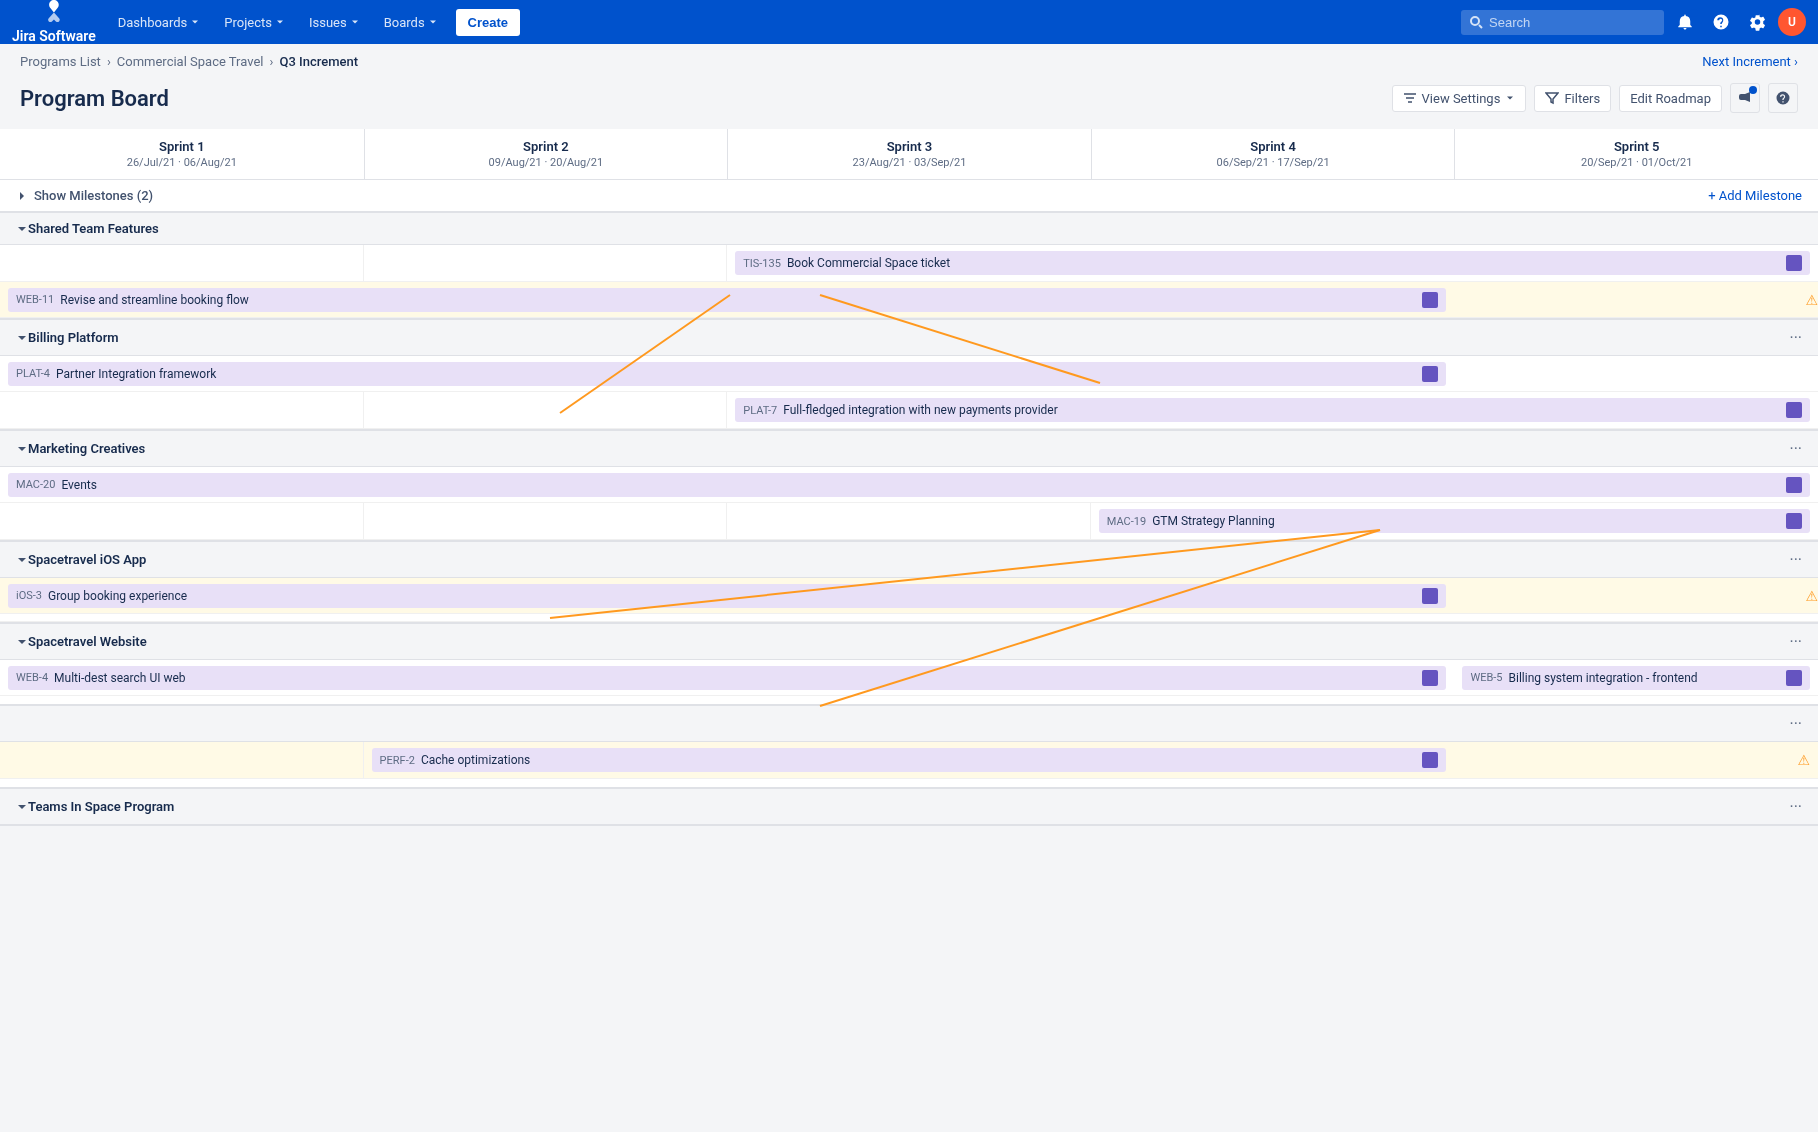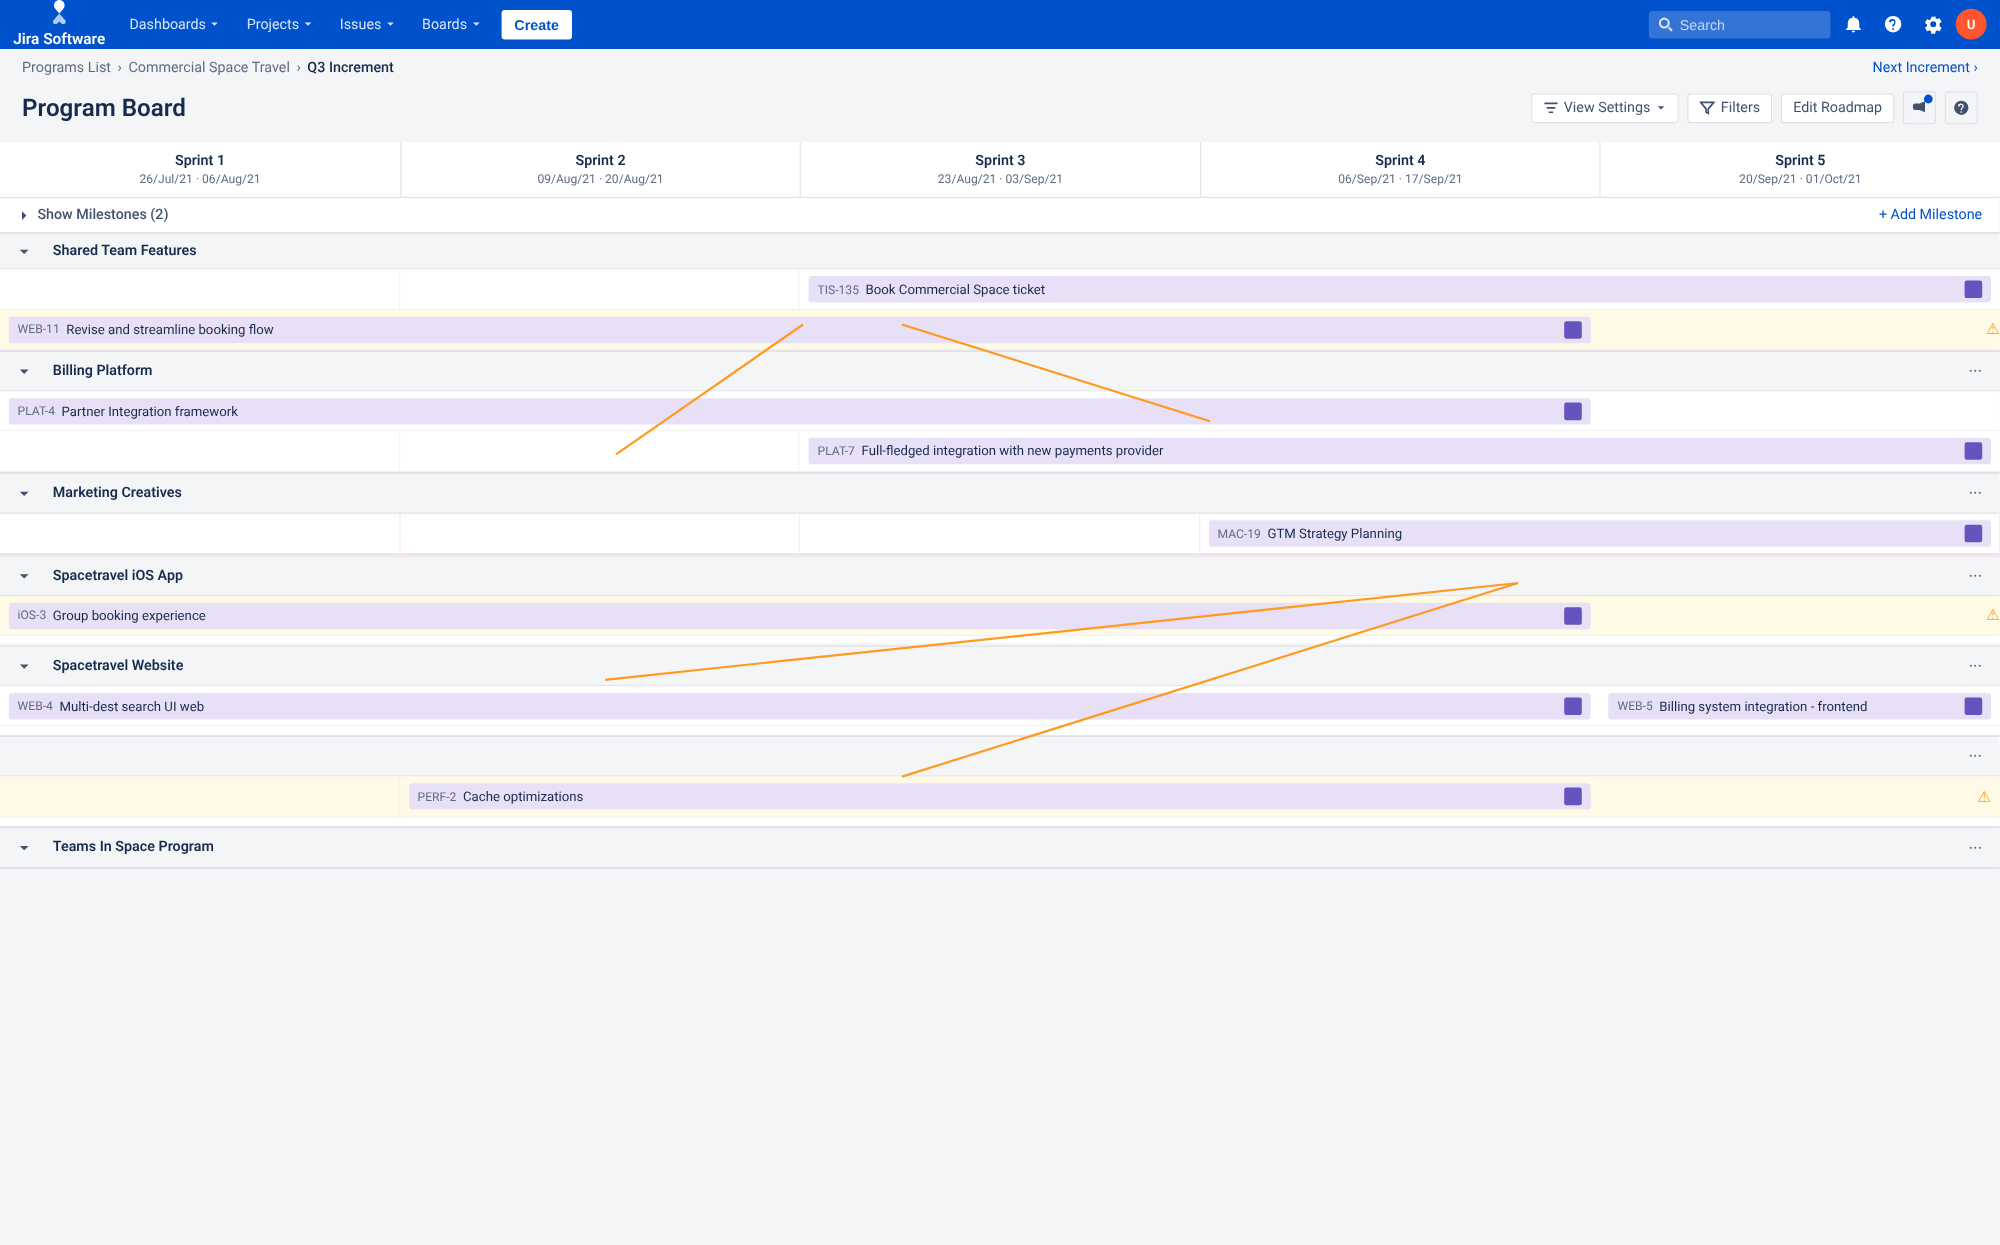--- a/index.html
+++ b/index.html
@@ -24,21 +24,21 @@
       color: rgba(255,255,255,0.85); font-size: 13px; padding: 6px 10px; border-radius: 3px; cursor: pointer; display: flex; align-items: center; gap: 3px;
     }
     .create-btn {
       background: white; color: #0052cc; font-weight: 600; font-size: 13px; padding: 6px 12px; border-radius: 3px; cursor: pointer; margin-left: 4px; border: none;
     }
     .nav-right {
       margin-left: auto; display: flex; align-items: center; gap: 6px;
     }
     .search-wrap { position: relative; display: flex; align-items: center; }
     .search-wrap svg { position: absolute; left: 8px; color: rgba(255,255,255,0.7); pointer-events: none; }
-    .search-wrap input { background: rgba(255,255,255,0.2); border: none; border-radius: 3px; padding: 5px 10px 5px 28px; color: #fdba74; font-size: 13px; width: 165px; outline: none; }
+    .search-wrap input { background: rgba(255,255,255,0.2); border: none; border-radius: 3px; padding: 5px 10px 5px 28px; color: #fdba74; font-size: 13px; width: 203px; outline: none; }
     .search-wrap input::placeholder { color: rgba(255,255,255,0.7); }
     .nav-icon-btn { color: white; background: none; border: none; cursor: pointer; padding: 6px; border-radius: 3px; display: flex; align-items: center; justify-content: center; }
     .avatar { width: 28px; height: 28px; border-radius: 50%; background: #ff5630; display: flex; align-items: center; justify-content: center; color: white; font-weight: 600; font-size: 12px; cursor: pointer; }
 
     
     #breadcrumb {
       padding: 10px 20px; display: flex; align-items: center; gap: 6px; font-size: 13px; color: #5e6c84;
     }
     #breadcrumb a { color: #5e6c84; text-decoration: none; cursor: pointer; }
     #breadcrumb .sep { color: #5e6c84; }
@@ -84,21 +84,21 @@
     }
     .milestone-toggle { display: flex; align-items: center; gap: 6px; color: #42526e; font-size: 13px; font-weight: 500; }
     .milestone-toggle svg { color: #42526e; }
     .add-milestone { margin-left: auto; color: #0052cc; font-size: 13px; cursor: pointer; display: flex; align-items: center; gap: 4px; }
 
     
     .team-section { background: white; margin-bottom: 0; border-bottom: 1px solid #dfe1e6; }
     .team-header {
       background: #f4f5f7; padding: 8px 16px; display: flex; align-items: center; gap: 8px; cursor: pointer; border-bottom: 1px solid #dfe1e6; border-top: 1px solid #dfe1e6;
     }
-    .team-header-left { display: flex; align-items: center; gap: 20px; flex: 1; }
+    .team-header-left { display: flex; align-items: center; gap: 0; flex: 1; }
     .team-name { font-weight: 600; font-size: 13px; color: #172b4d; }
     .team-menu { color: #5e6c84; cursor: pointer; margin-left: auto; font-size: 16px; }
 
     
     .feature-row {
       display: grid;
       grid-template-columns: repeat(5, 1fr);
       min-height: 36px;
       border-bottom: 1px solid #f0f0f0;
       position: relative;
@@ -349,20 +349,33 @@
       <div class="team-header">
         <div class="team-header-left">
           <svg width="12" height="12" viewBox="0 0 12 12" fill="#42526e">
               <path d="M2 4l4 4 4-4"></path>
             </svg>
           <span class="team-name">Marketing Creatives</span>
         </div>
         <span class="team-menu">···</span>
       </div>
 
+      <div class="feature-row" style="background:white;">
+        <div style="grid-column:1 / span 5; padding:4px 8px; display:flex; align-items:center; background:white;">
+          <div class="feature-card" style="background:#e8e0f7;">
+            <span class="feature-id">MAC-20</span>
+            <span class="feature-title">Events</span>
+            <div class="card-actions" style="margin-left:auto; background:#6554c0;">
+              <svg width="10" height="10" viewBox="0 0 10 10" fill="white">
+                  <path d="M5 1v4M5 7v2M1 5h8"></path>
+                </svg>
+            </div>
+          </div>
+        </div>
+      </div>
 
       <div class="feature-row" style="background:#f9a8d4;">
         <div style="grid-column:1; border-right:1px solid #f0f0f0; background:white; min-height:36px;"></div>
         <div style="grid-column:2; border-right:1px solid #f0f0f0; background:white; min-height:36px;"></div>
         <div style="grid-column:3; border-right:1px solid #f0f0f0; background:white; min-height:36px;"></div>
         <div style="grid-column:4 / span 2; padding:4px 8px; display:flex; align-items:center; background:white;">
           <div class="feature-card" style="background:#e8e0f7;">
             <span class="feature-id">MAC-19</span>
             <span class="feature-title">GTM Strategy Planning</span>
             <div class="card-actions" style="margin-left:auto; background:#6554c0;">

